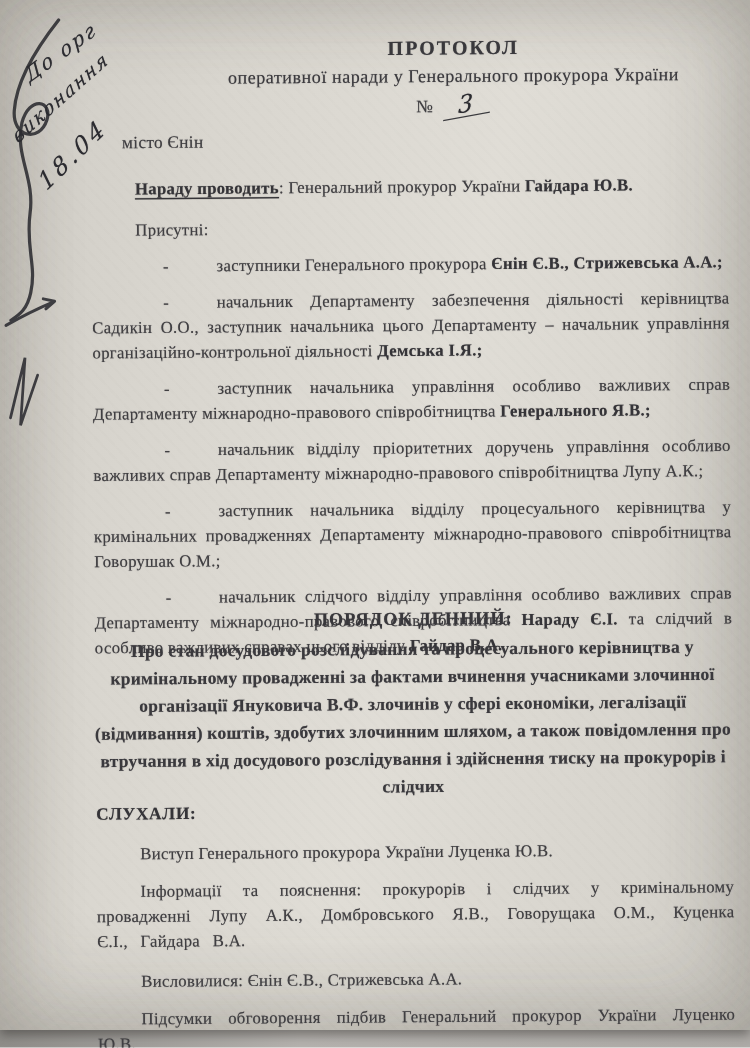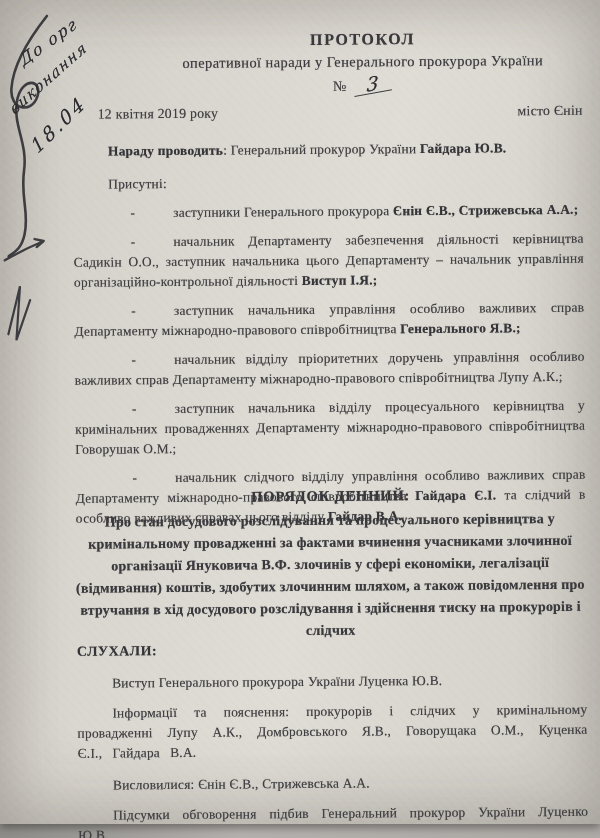--- a/index.html
+++ b/index.html
@@ -48,21 +48,21 @@
     border-bottom:1.6px solid #3a3a3e;padding:0 14px 1px 12px;margin-left:8px;line-height:16px;
   }
   .daterow{
     position:absolute;left:0;right:15px;top:103px;
     display:flex;justify-content:space-between;font-size:13.8px;padding-left:100px;
   }
   
   .bodytext{position:absolute;left:75px;right:15px;top:140px;}
   p{margin:0;}
   .b{font-weight:bold;color:#353438;}
-  .u{text-underline-offset:2.5px;}
+  .u{text-decoration:underline;text-underline-offset:2.5px;}
   .chair{text-indent:35px;margin-bottom:13px;}
   .present{text-indent:35px;margin-bottom:3px;}
   .attendee{text-align:justify;text-indent:57px;margin-top:9px;}
   .gap{display:inline-block;width:38px;}
   .agenda-h{
     position:absolute;left:75px;right:15px;top:486px;margin:0;text-align:center;
     font-size:14.6px;font-weight:bold;letter-spacing:.8px;color:#38373b;
   }
   .agenda{
     position:absolute;left:70px;right:12px;top:510px;text-align:center;
@@ -95,34 +95,33 @@
 
       <div class="head">
         <div class="title">ПРОТОКОЛ</div>
         <div class="subtitle">оперативної наради у Генерального прокурора України</div>
         <div class="numrow">
           <span>№</span><span class="hw-num">3</span>
         </div>
       </div>
 
       <div class="daterow">
-        <span>12 квітня 2019 року</span>
         <span>місто Єнін</span>
       </div>
 
       <div class="bodytext">
         <p class="chair"><span class="u b">Нараду проводить</span><span>: Генеральний прокурор України </span><span class="b">Гайдара Ю.В.</span></p>
         <p class="present">Присутні:</p>
 
         <p class="attendee"><span>-</span><span class="gap"></span><span>заступники Генерального прокурора </span><span class="b">Єнін Є.В., Стрижевська А.А.;</span><span></span><span class="b"></span></p>
-        <p class="attendee"><span>-</span><span class="gap"></span><span>начальник Департаменту забезпечення діяльності керівництва Садикін О.О., заступник начальника цього Департаменту – начальник управління організаційно-контрольної діяльності </span><span class="b">Виступ І.Я.;</span><span></span><span class="b"></span></p>
+        <p class="attendee"><span>-</span><span class="gap"></span><span>начальник Департаменту забезпечення діяльності керівництва Садикін О.О., заступник начальника цього Департаменту – начальник управління організаційно-контрольної діяльності </span><span class="b">Демська І.Я.;</span><span></span><span class="b"></span></p>
         <p class="attendee"><span>-</span><span class="gap"></span><span>заступник начальника управління особливо важливих справ Департаменту міжнародно-правового співробітництва </span><span class="b">Генерального Я.В.;</span><span></span><span class="b"></span></p>
         <p class="attendee"><span>-</span><span class="gap"></span><span>начальник відділу пріоритетних доручень управління особливо важливих справ Департаменту міжнародно-правового співробітництва Лупу А.К.;</span><span class="b"></span><span></span><span class="b"></span></p>
         <p class="attendee"><span>-</span><span class="gap"></span><span>заступник начальника відділу процесуального керівництва у кримінальних провадженнях Департаменту міжнародно-правового співробітництва Говорушак О.М.;</span><span class="b"></span><span></span><span class="b"></span></p>
-        <p class="attendee"><span>-</span><span class="gap"></span><span>начальник слідчого відділу управління особливо важливих справ Департаменту міжнародно-правового співробітництва </span><span class="b">Гайдара Є.І.</span><span> та слідчий в особливо важливих справах цього відділу </span><span class="b">Гайдар В.А.</span></p>
+        <p class="attendee"><span>-</span><span class="gap"></span><span>начальник слідчого відділу управління особливо важливих справ Департаменту міжнародно-правового співробітництва </span><span class="b">Нараду Є.І.</span><span> та слідчий в особливо важливих справах цього відділу </span><span class="b">Гайдар В.А.</span></p>
       </div>
 
       <h2 class="agenda-h">ПОРЯДОК ДЕННИЙ:</h2>
       <p class="agenda">Про стан досудового розслідування та процесуального керівництва у кримінальному провадженні за фактами вчинення учасниками злочинної організації Януковича В.Ф. злочинів у сфері економіки, легалізації (відмивання) коштів, здобутих злочинним шляхом, а також повідомлення про втручання в хід досудового розслідування і здійснення тиску на прокурорів і слідчих</p>
 
       <div class="lower">
         <p class="sluhaly b">СЛУХАЛИ:</p>
         <p class="para">Виступ Генерального прокурора України Луценка Ю.В.</p>
         <p class="para loose">Інформації та пояснення: прокурорів і слідчих у кримінальному провадженні Лупу А.К., Домбровського Я.В., Говорущака О.М., Куценка Є.І., Гайдара В.А.</p>
         <p class="para spoke">Висловилися: Єнін Є.В., Стрижевська А.А.</p>

